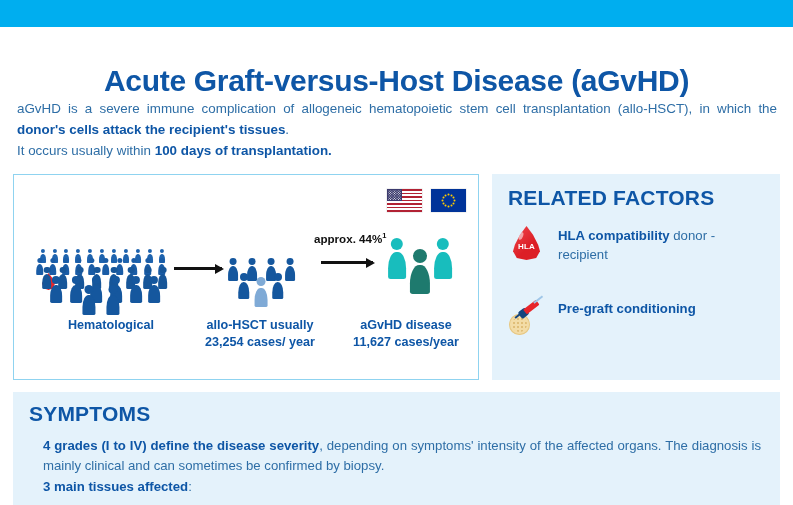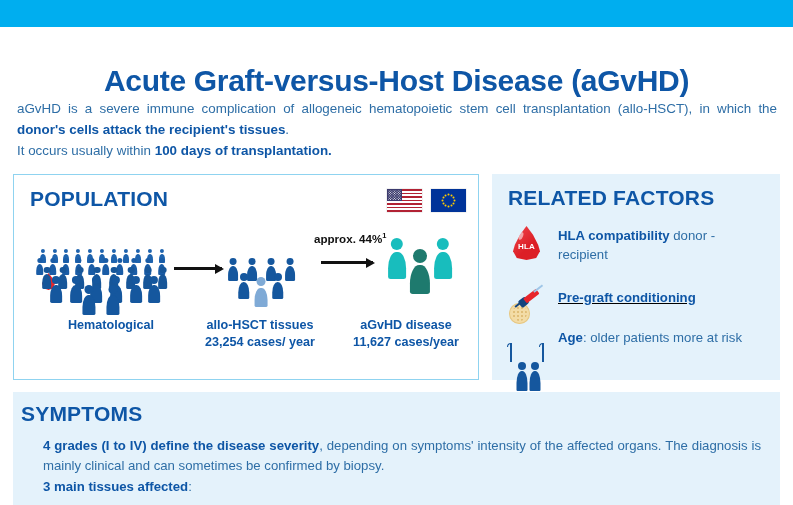--- a/index.html
+++ b/index.html
@@ -350,21 +350,21 @@
 
   
   .symptoms {
     position: absolute;
     left: 13px;
     top: 392px;
     width: 767px;
     height: 113px;
     background: #E4F2FB;
   }
-  .symptoms .panel-heading { left: 8px; top: 10px; }
+  .symptoms .panel-heading { left: 16px; top: 10px; }
   .sym-body {
     position: absolute;
     left: 30px;
     top: 44px;
     width: 718px;
     font-size: 13.2px;
     line-height: 20px;
     color: #2E6EA6;
     text-align: justify;
   }
@@ -387,21 +387,20 @@
 <h1 class="page-title">Acute Graft-versus-Host Disease (aGvHD)</h1>
 
 <div class="intro">
   <span>aGvHD is a severe immune complication of allogeneic hematopoietic stem cell transplantation (allo-HSCT), in which the </span><b>donor's cells attack the recipient's tissues</b><span>.</span>
   <div class="l3">
     <span>It occurs usually within </span><b>100 days of transplantation.</b>
   </div>
 </div>
 
 <section class="population">
-  <div class="panel-heading">POPULATION</div>
 
   <div class="flags">
     <div class="flag flag-us">
       <div class="stripes"></div>
       <div class="canton"></div>
     </div>
     <div class="flag flag-eu">
       <div class="stars" id="eu-stars">
           <i style="left: 50%; top: 6.92308%;"></i>
           <i style="left: 71.5385%; top: 12.6943%;"></i>
@@ -624,21 +623,21 @@
           <div class="head" style="width: 14px; height: 14px; top: 0px; background: rgb(30, 122, 110);"></div>
           <div class="body" style="width: 20.125px; height: 29.75px; top: 16.1px; background: rgb(30, 122, 110);"></div>
         </div>
       </div>
   </div>
 
   <div class="pop-label" style="left:18px; top:142px; width:158px;">
     <div>Hematological</div>
   </div>
   <div class="pop-label" style="left:166px; top:142px; width:160px;">
-    <div>allo-HSCT tissues</div>
+    <div>allo-HSCT usually</div>
     <div>23,254 cases/ year</div>
   </div>
   <div class="pop-label" style="left:324px; top:142px; width:136px;">
     <div>aGvHD disease</div>
     <div>11,627 cases/year</div>
   </div>
 </section>
 
 <section class="factors">
   <div class="panel-heading">RELATED FACTORS</div>
@@ -647,54 +646,35 @@
     <div class="factor-icon">
       <div class="ic-drop">
         <span>HLA</span>
       </div>
     </div>
     <div class="factor-text">
       <b>HLA compatibility</b><span> donor - recipient</span>
     </div>
   </div>
 
-  <div class="factor-row" style="top:112px;text-decoration:underline;">
+  <div class="factor-row" style="top:123px;">
     <div class="factor-icon">
       <div class="ic-syr">
         <div class="cell"></div>
         <div class="needle"></div>
         <div class="hub"></div>
         <div class="barrel"></div>
         <div class="plunger"></div>
       </div>
     </div>
     <div class="factor-text">
       <b>Pre-graft conditioning</b><span></span>
     </div>
   </div>
 
-  <div class="factor-row" style="top:152px;">
-    <div class="factor-icon">
-      <div class="ic-age">
-        <div class="cane" style="left:0px;"></div>
-        <div class="p" style="left:5px;">
-          <div class="h"></div>
-          <div class="b"></div>
-        </div>
-        <div class="p" style="left:18px;">
-          <div class="h"></div>
-          <div class="b"></div>
-        </div>
-        <div class="cane" style="left:32px;"></div>
-      </div>
-    </div>
-    <div class="factor-text justified">
-      <b>Age</b><span>: older patients more at risk</span>
-    </div>
-  </div>
 </section>
 
 <section class="symptoms">
   <div class="panel-heading">SYMPTOMS</div>
   <div class="sym-body">
     <b>4 grades (I to IV) define the disease severity</b><span>, depending on symptoms' intensity of the affected organs. The diagnosis is mainly clinical and can sometimes be confirmed by biopsy.</span>
   </div>
   <div class="sym-sub">
     <b>3 main tissues affected</b><span>:</span>
   </div>

